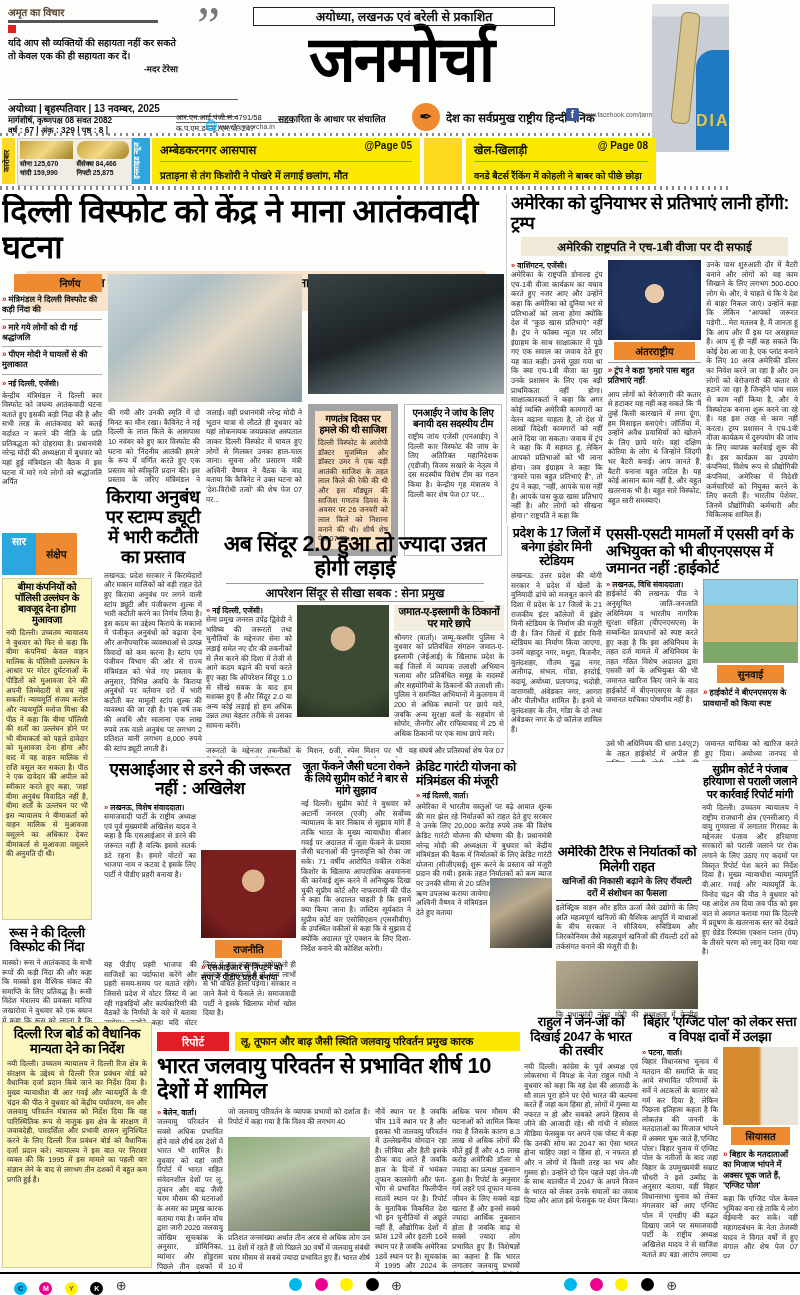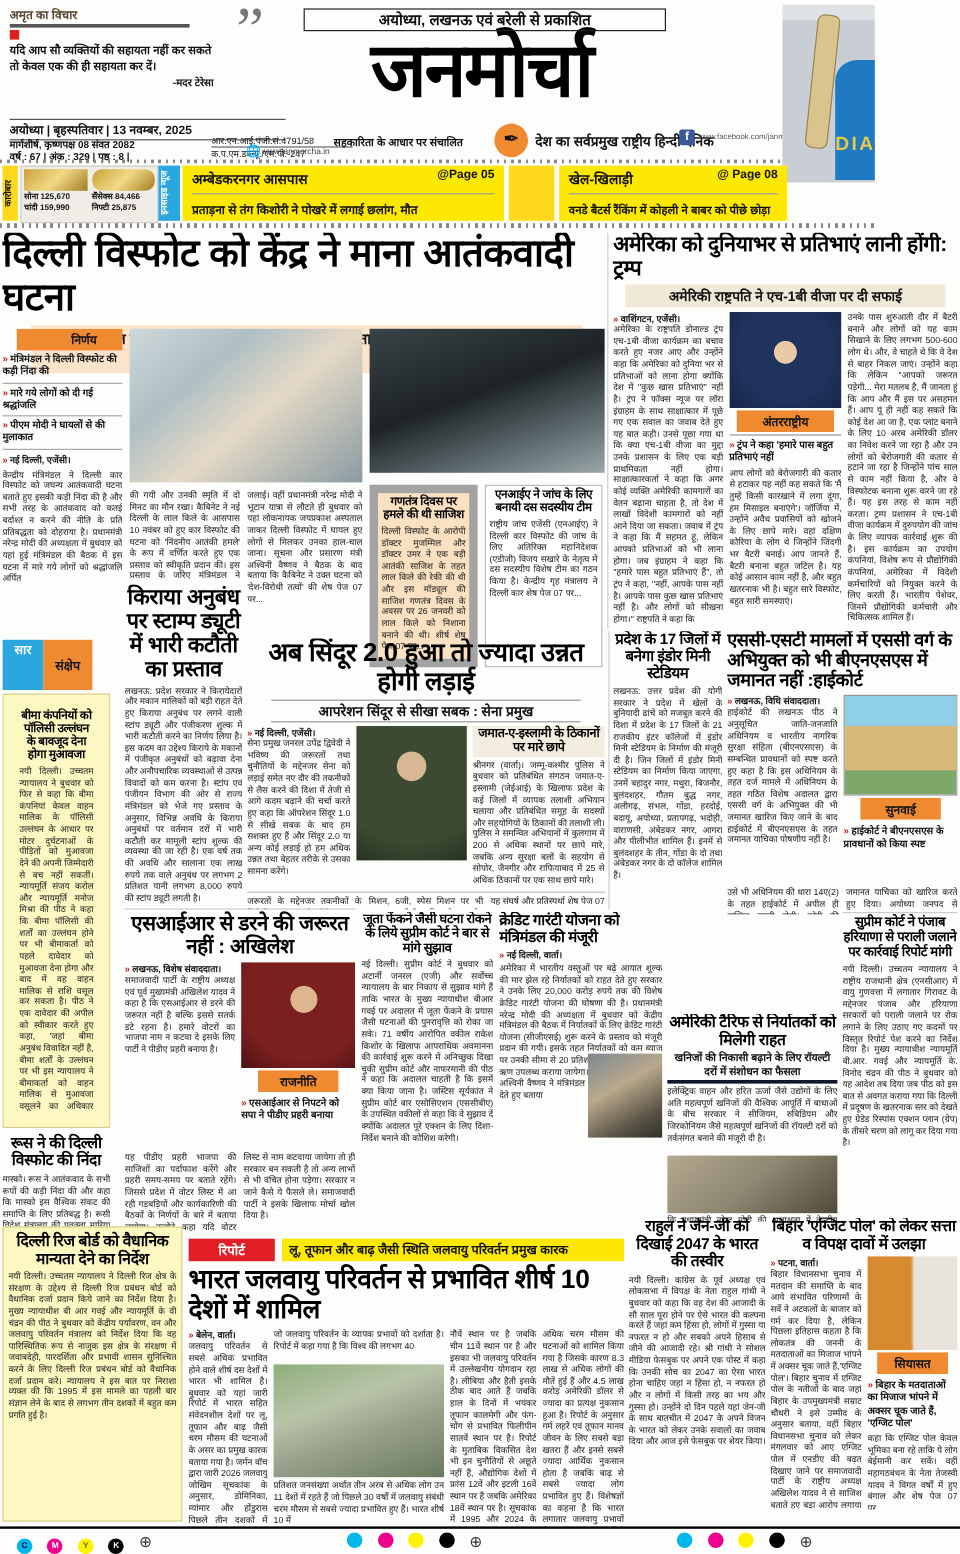--- a/index.html
+++ b/index.html
@@ -161,21 +161,21 @@
       </div>
       <div class="bd" style="width:92px;height:266px;overflow:hidden;">उनके पास शुरुआती दौर में बैटरी बनाने और लोगों को यह काम सिखाने के लिए लगभग 500-600 लोग थे। और, वे चाहते थे कि वे देश से बाहर निकल जाएं। उन्होंने कहा कि लेकिन ''आपको जरूरत पड़ेगी... मेरा मतलब है, मैं जानता हूं कि आप और मैं इस पर असहमत हैं। आप यूं ही नहीं कह सकते कि कोई देश आ जा है, एक प्लांट बनाने के लिए 10 अरब अमेरिकी डॉलर का निवेश करने जा रहा है और उन लोगों को बेरोजगारी की कतार से हटाने जा रहा है जिन्होंने पांच साल से काम नहीं किया है, और वे विस्फोटक बनाना शुरू करने जा रहे हैं। यह इस तरह से काम नहीं करता। ट्रम्प प्रशासन ने एच-1बी वीजा कार्यक्रम में दुरुपयोग की जांच के लिए व्यापक कार्रवाई शुरू की है। इस कार्यक्रम का उपयोग कंपनियां, विशेष रूप से प्रौद्योगिकी कंपनियां, अमेरिका में विदेशी कर्मचारियों को नियुक्त करने के लिए करती हैं। भारतीय पेशेवर, जिनमें प्रौद्योगिकी कर्मचारी और चिकित्सक शामिल हैं।</div>
     </div>
   </div>
 
   <div class="abs" style="left:2px;top:503px;width:90px;height:517px;margin-top:30px;">
     <div style="display:flex;margin-bottom:3px;">
       <div style="background:#2aa7de;color:#fff;font-weight:bold;font-size:10.5px;padding:1px 10px;">सार</div>
       <div style="background:#f08a30;color:#111;font-weight:bold;font-size:10.5px;padding:14px 10px;">संक्षेप</div>
     </div>
-    <div class="ybox" style="padding:13px;">
+    <div class="ybox" style="padding:3px;">
       <div class="hl ctr" style="font-size:9.8px;margin-bottom:2px;">बीमा कंपनियों को पॉलिसी उल्लंघन के बावजूद देना होगा मुआवजा</div>
       <div class="bd" style="height:288px;overflow:hidden;">नयी दिल्ली। उच्चतम न्यायालय ने बुधवार को फिर से कहा कि बीमा कंपनियां केवल वाहन मालिक के पॉलिसी उल्लंघन के आधार पर मोटर दुर्घटनाओं के पीड़ितों को मुआवजा देने की अपनी जिम्मेदारी से बच नहीं सकतीं। न्यायमूर्ति संजय करोल और न्यायमूर्ति मनोज मिश्रा की पीठ ने कहा कि बीमा पॉलिसी की शर्तों का उल्लंघन होने पर भी बीमाकर्ता को पहले दावेदार को मुआवजा देना होगा और बाद में वह वाहन मालिक से राशि वसूल कर सकता है। पीठ ने एक दावेदार की अपील को स्वीकार करते हुए कहा, 'जहां बीमा अनुबंध विवादित नहीं है, बीमा शर्तों के उल्लंघन पर भी इस न्यायालय ने बीमाकर्ता को वाहन मालिक से मुआवजा वसूलने का अधिकार देकर बीमाकर्ता से मुआवजा वसूलने की अनुमति दी थी।</div>
     </div>
     <div class="hl ctr" style="font-size:13px;margin:6px 0 3px;">रूस ने की दिल्ली विस्फोट की निंदा</div>
     <div class="bd" style="height:168px;overflow:hidden;">मास्को। रूस ने आतंकवाद के सभी रूपों की कड़ी निंदा की और कहा कि मास्को इस वैश्विक संकट की समाप्ति के लिए प्रतिबद्ध है। रूसी विदेश मंत्रालय की प्रवक्ता मारिया जखारोवा ने बुधवार को एक बयान में कहा कि रूस को लगता है कि आतंकवाद जैसे खतरे से प्रभावी रूप से निपटने के लिए अंतर्राष्ट्रीय समुदाय को एकजुट होना बहुत महत्वपूर्ण एवं आवश्यक है। रूसी प्रवक्ता ने नयी दिल्ली में लाल किले के निकट हुए कार विस्फोट पर गंभीर चिंता व्यक्त की।</div>
   </div>
 
   <div class="abs" style="left:104px;top:487px;width:98px;height:270px;">
     <div class="hl ctr" style="font-size:18px;">किराया अनुबंध पर स्टाम्प ड्यूटी में भारी कटौती का प्रस्ताव</div>
     <div class="bd" style="margin-top:3px;height:216px;overflow:hidden;">लखनऊ: प्रदेश सरकार ने किरायेदारों और मकान मालिकों को बड़ी राहत देते हुए किराया अनुबंध पर लगने वाली स्टांप ड्यूटी और पंजीकरण शुल्क में भारी कटौती करने का निर्णय लिया है। इस कदम का उद्देश्य किराये के मकानों में पंजीकृत अनुबंधों को बढ़ावा देना और अनौपचारिक व्यवस्थाओं से उत्पन्न विवादों को कम करना है। स्टांप एवं पंजीयन विभाग की ओर से राज्य मंत्रिमंडल को भेजे गए प्रस्ताव के अनुसार, विभिन्न अवधि के किराया अनुबंधों पर वर्तमान दरों में भारी कटौती कर मामूली स्टांप शुल्क की व्यवस्था की जा रही है। एक वर्ष तक की अवधि और सालाना एक लाख रुपये तक वाले अनुबंध पर लगभग 2 प्रतिशत यानी लगभग 8,000 रुपये की स्टांप ड्यूटी लगती है।</div>
@@ -219,21 +219,21 @@
     <div class="bd cols2" style="height:36px;overflow:hidden;">उसे भी अधिनियम की धारा 14ए(2) के तहत हाईकोर्ट में अपील ही दाखिल करनी होगी। कोरी की जमानत याचिका को खारिज करते हुए दिया। अयोध्या जनपद से सम्बन्धित इस आपराधिक मामले में शेष पेज 07 पर...</div>
   </div>
 
   <div class="abs" style="left:104px;top:757px;width:192px;height:282px;border-top:1px solid #ccc;padding-top:2px;box-sizing:border-box;">
     <div class="hl ctr" style="font-size:17px;">एसआईआर से डरने की जरूरत नहीं : अखिलेश</div>
     <div style="display:flex;gap:5px;margin-top:4px;height:158px;">
       <div style="width:92px;">
         <div class="dl"><span class="mk">»</span><span>लखनऊ, विशेष संवाददाता।</span></div>
         <div class="bd" style="height:140px;overflow:hidden;">समाजवादी पार्टी के राष्ट्रीय अध्यक्ष एवं पूर्व मुख्यमंत्री अखिलेश यादव ने कहा है कि एसआईआर से डरने की जरूरत नहीं है बल्कि इससे सतर्क डटे रहना है। हमारे वोटरों का भाजपा नाम न कटवा दे इसके लिए पार्टी ने पीडीए प्रहरी बनाया है।</div>
       </div>
-      <div style="flex:1;">
+      <div style="flex:1;margin-top:48px;">
         <div class="ph p-akhi" style="height:88px;"></div>
         <div class="olabel" style="margin:2px 14px;">राजनीति</div>
         <div class="bullet" style="border-bottom:none;"><span class="mk">»</span><span>एसआईआर से निपटने को सपा ने पीडीए प्रहरी बनाया</span></div>
       </div>
     </div>
     <div class="bd cols2" style="height:92px;overflow:hidden;">यह पीडीए प्रहरी भाजपा की साजिशों का पर्दाफाश करेंगे और प्रहरी समय-समय पर बताते रहेंगे। जिससे प्रदेश में वोटर लिस्ट में आ रही गड़बड़ियों और कार्यकारिणी की बैठकों के निर्णयों के बारे में बताया जायेगा। उन्होंने कहा यदि वोटर लिस्ट से नाम कटवाया जायेगा तो ही सरकार बन सकती है तो अन्य लाभों से भी वंचित होना पड़ेगा। सरकार न जाने कैसे ये फैसले ले। समाजवादी पार्टी ने इसके खिलाफ मोर्चा खोल दिया है।</div>
   </div>
 
   <div class="abs" style="left:301px;top:760px;width:110px;height:278px;">
     <div class="hl ctr" style="font-size:10.8px;">जूता फेंकने जैसी घटना रोकने के लिये सुप्रीम कोर्ट ने बार से मांगे सुझाव</div>
@@ -242,21 +242,21 @@
 
   <div class="abs" style="left:416px;top:760px;width:136px;height:258px;">
     <div class="hl" style="font-size:12.5px;">क्रेडिट गारंटी योजना को मंत्रिमंडल की मंजूरी</div>
     <div class="dl" style="margin:2px 0;"><span class="mk">»</span><span>नई दिल्ली, वार्ता।</span></div>
     <div class="ph p-press abs" style="right:0;top:118px;width:62px;height:70px;"></div>
     <div class="bd" style="width:100%;height:200px;overflow:hidden;">अमेरिका में भारतीय वस्तुओं पर बढ़े आयात शुल्क की मार झेल रहे निर्यातकों को राहत देते हुए सरकार ने उनके लिए 20,000 करोड़ रुपये तक की विशेष क्रेडिट गारंटी योजना की घोषणा की है। प्रधानमंत्री नरेन्द्र मोदी की अध्यक्षता में बुधवार को केंद्रीय मंत्रिमंडल की बैठक में निर्यातकों के लिए क्रेडिट गारंटी योजना (सीजीएसई) शुरू करने के प्रस्ताव को मंजूरी प्रदान की गयी। इसके तहत निर्यातकों को कम ब्याज पर उनकी सीमा से 20 प्रतिशत अधिक जमानत-मुक्त ऋण उपलब्ध कराया जायेगा। सूचना एवं प्रसारण मंत्री अश्विनी वैष्णव ने मंत्रिमंडल के फैसलों की जानकारी देते हुए बताया</div>
   </div>
 
   <div class="abs" style="left:556px;top:845px;width:142px;height:173px;">
     <div class="hl ctr" style="font-size:13px;">अमेरिकी टैरिफ से निर्यातकों को मिलेगी राहत</div>
-    <div class="ctr" style="font-size:8.8px;font-weight:bold;border-bottom:3px solid #0f172a;padding:1px 0;">खनिजों की निकासी बढ़ाने के लिए रॉयल्टी दरों में संशोधन का फैसला</div>
+    <div class="ctr" style="font-size:8.8px;font-weight:bold;border-bottom:1px solid #0f172a;padding:1px 0;">खनिजों की निकासी बढ़ाने के लिए रॉयल्टी दरों में संशोधन का फैसला</div>
     <div class="bd" style="height:56px;overflow:hidden;margin-top:2px;">इलेक्ट्रिक वाहन और हरित ऊर्जा जैसे उद्योगों के लिए अति महत्वपूर्ण खनिजों की वैश्विक आपूर्ति में बाधाओं के बीच सरकार ने सीजियम, रुबिडियम और जिरकोनियम जैसे महत्वपूर्ण खनिजों की रॉयल्टी दरों को तर्कसंगत बनाने की मंजूरी दी है।</div>
     <div class="ph p-minis" style="height:48px;margin-top:2px;"></div>
     <div class="bd" style="height:30px;overflow:hidden;margin-top:1px;">कि प्रधानमंत्री नरेन्द्र मोदी की अध्यक्षता में केन्द्रीय मंत्रिमंडल ने बैठक में सीजियम, ग्रेफाइट, रुबिडियम और जिरकोनियम की रॉयल्टी दरों को तर्कसंगत करने की मंजूरी दी है। शेष पेज 07 पर...</div>
   </div>
 
   <div class="abs" style="left:702px;top:760px;width:96px;height:258px;">
     <div class="hl ctr" style="font-size:11px;border-top:1px solid #ccc;padding-top:2px;">सुप्रीम कोर्ट ने पंजाब हरियाणा से पराली जलाने पर कार्रवाई रिपोर्ट मांगी</div>
     <div class="bd" style="margin-top:3px;height:208px;overflow:hidden;">नयी दिल्ली। उच्चतम न्यायालय ने राष्ट्रीय राजधानी क्षेत्र (एनसीआर) में वायु गुणवत्ता में लगातार गिरावट के मद्देनजर पंजाब और हरियाणा सरकारों को पराली जलाने पर रोक लगाने के लिए उठाए गए कदमों पर विस्तृत रिपोर्ट पेश करने का निर्देश दिया है। मुख्य न्यायाधीश न्यायमूर्ति बी.आर. गवई और न्यायमूर्ति के. विनोद चंद्रन की पीठ ने बुधवार को यह आदेश तब दिया जब पीठ को इस बात से अवगत कराया गया कि दिल्ली में प्रदूषण के खतरनाक स्तर को देखते हुए ग्रेडेड रिस्पांस एक्शन प्लान (ग्रेप) के तीसरे चरण को लागू कर दिया गया है।</div>
   </div>
 

